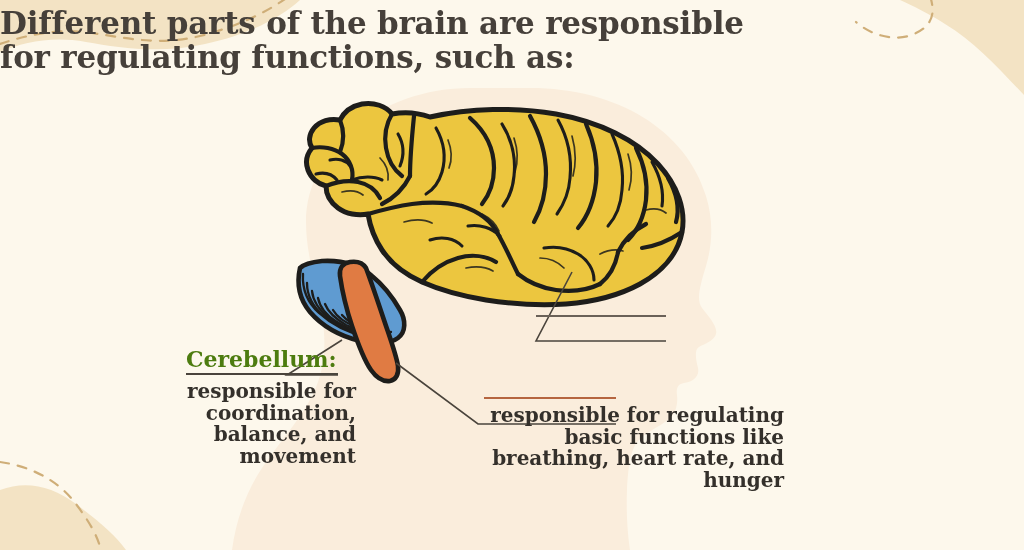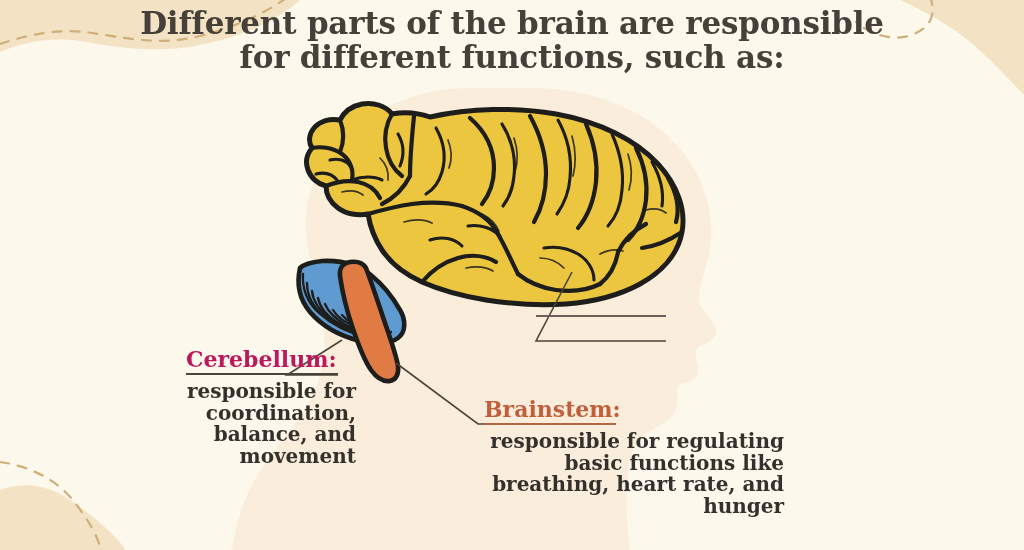--- a/index.html
+++ b/index.html
@@ -11,21 +11,20 @@
     position:relative;
   }
   #stage{position:absolute;inset:0;width:1024px;height:550px;}
   .bg-layer{position:absolute;inset:0;width:1024px;height:550px;}
   .content{position:absolute;inset:0;width:1024px;height:550px;}
 
   
   .title{
     position:absolute;
     left:0;top:6px;width:1024px;
-    text-align:center;
     color:#46403a;
     font-family:"DejaVu Serif", serif;
     font-weight:bold;
     font-size:31px;
     line-height:34px;
     letter-spacing:-0.2px;
   }
   .title .l2{display:block;}
 
   
@@ -41,21 +40,21 @@
   .desc{
     font-family:"DejaVu Serif", serif;
     font-weight:bold;
     font-size:20px;
     line-height:21.5px;
     color:#34302b;
     text-align:right;
   }
 
   #cerebellum-callout{left:186px;top:346px;}
-  #cerebellum-callout .term{color:#be185d;}
+  #cerebellum-callout .term{color:#4d7c0f;}
   #cerebellum-callout .term-rule{background:#4a443c;width:152px;}
   #cerebellum-callout .desc{margin-top:6px;width:170px;}
 
   #cerebrum-callout{left:536px;top:314px;}
   #cerebrum-callout .term{color:#b08728;}
   #cerebrum-callout .term-rule{background:#6a6158;width:130px;}
 
   #cerebrum-desc{
     position:absolute;left:700px;top:318px;width:290px;
     font-family:"DejaVu Serif", serif;font-weight:bold;
@@ -220,33 +219,32 @@
       <path d="M342,340 L287,375 L338,375"></path>
       <path d="M572,272 L536,341 L666,341"></path>
       <path d="M396,363 L478,424 L616,424"></path>
     </g>
   </svg>
 
   <div class="content">
 
     <div class="title">
       <span>Different parts of the brain are responsible</span>
-      <span class="l2">for different functions, such as:</span>
+      <span class="l2">for regulating functions, such as:</span>
     </div>
 
     <div class="callout" id="cerebellum-callout">
       <div class="term">Cerebellum:</div>
       <div class="term-rule"></div>
       <div class="desc">responsible for coordination, balance, and movement</div>
     </div>
 
     <div class="callout" id="cerebrum-callout">
       <div class="term-rule"></div>
     </div>
 
     <div class="callout" id="brainstem-callout">
-      <div class="term">Brainstem:</div>
       <div class="term-rule"></div>
       <div class="desc">responsible for regulating basic functions like breathing, heart rate, and hunger</div>
     </div>
 
   </div>
 </div>
 
 </body></html>

